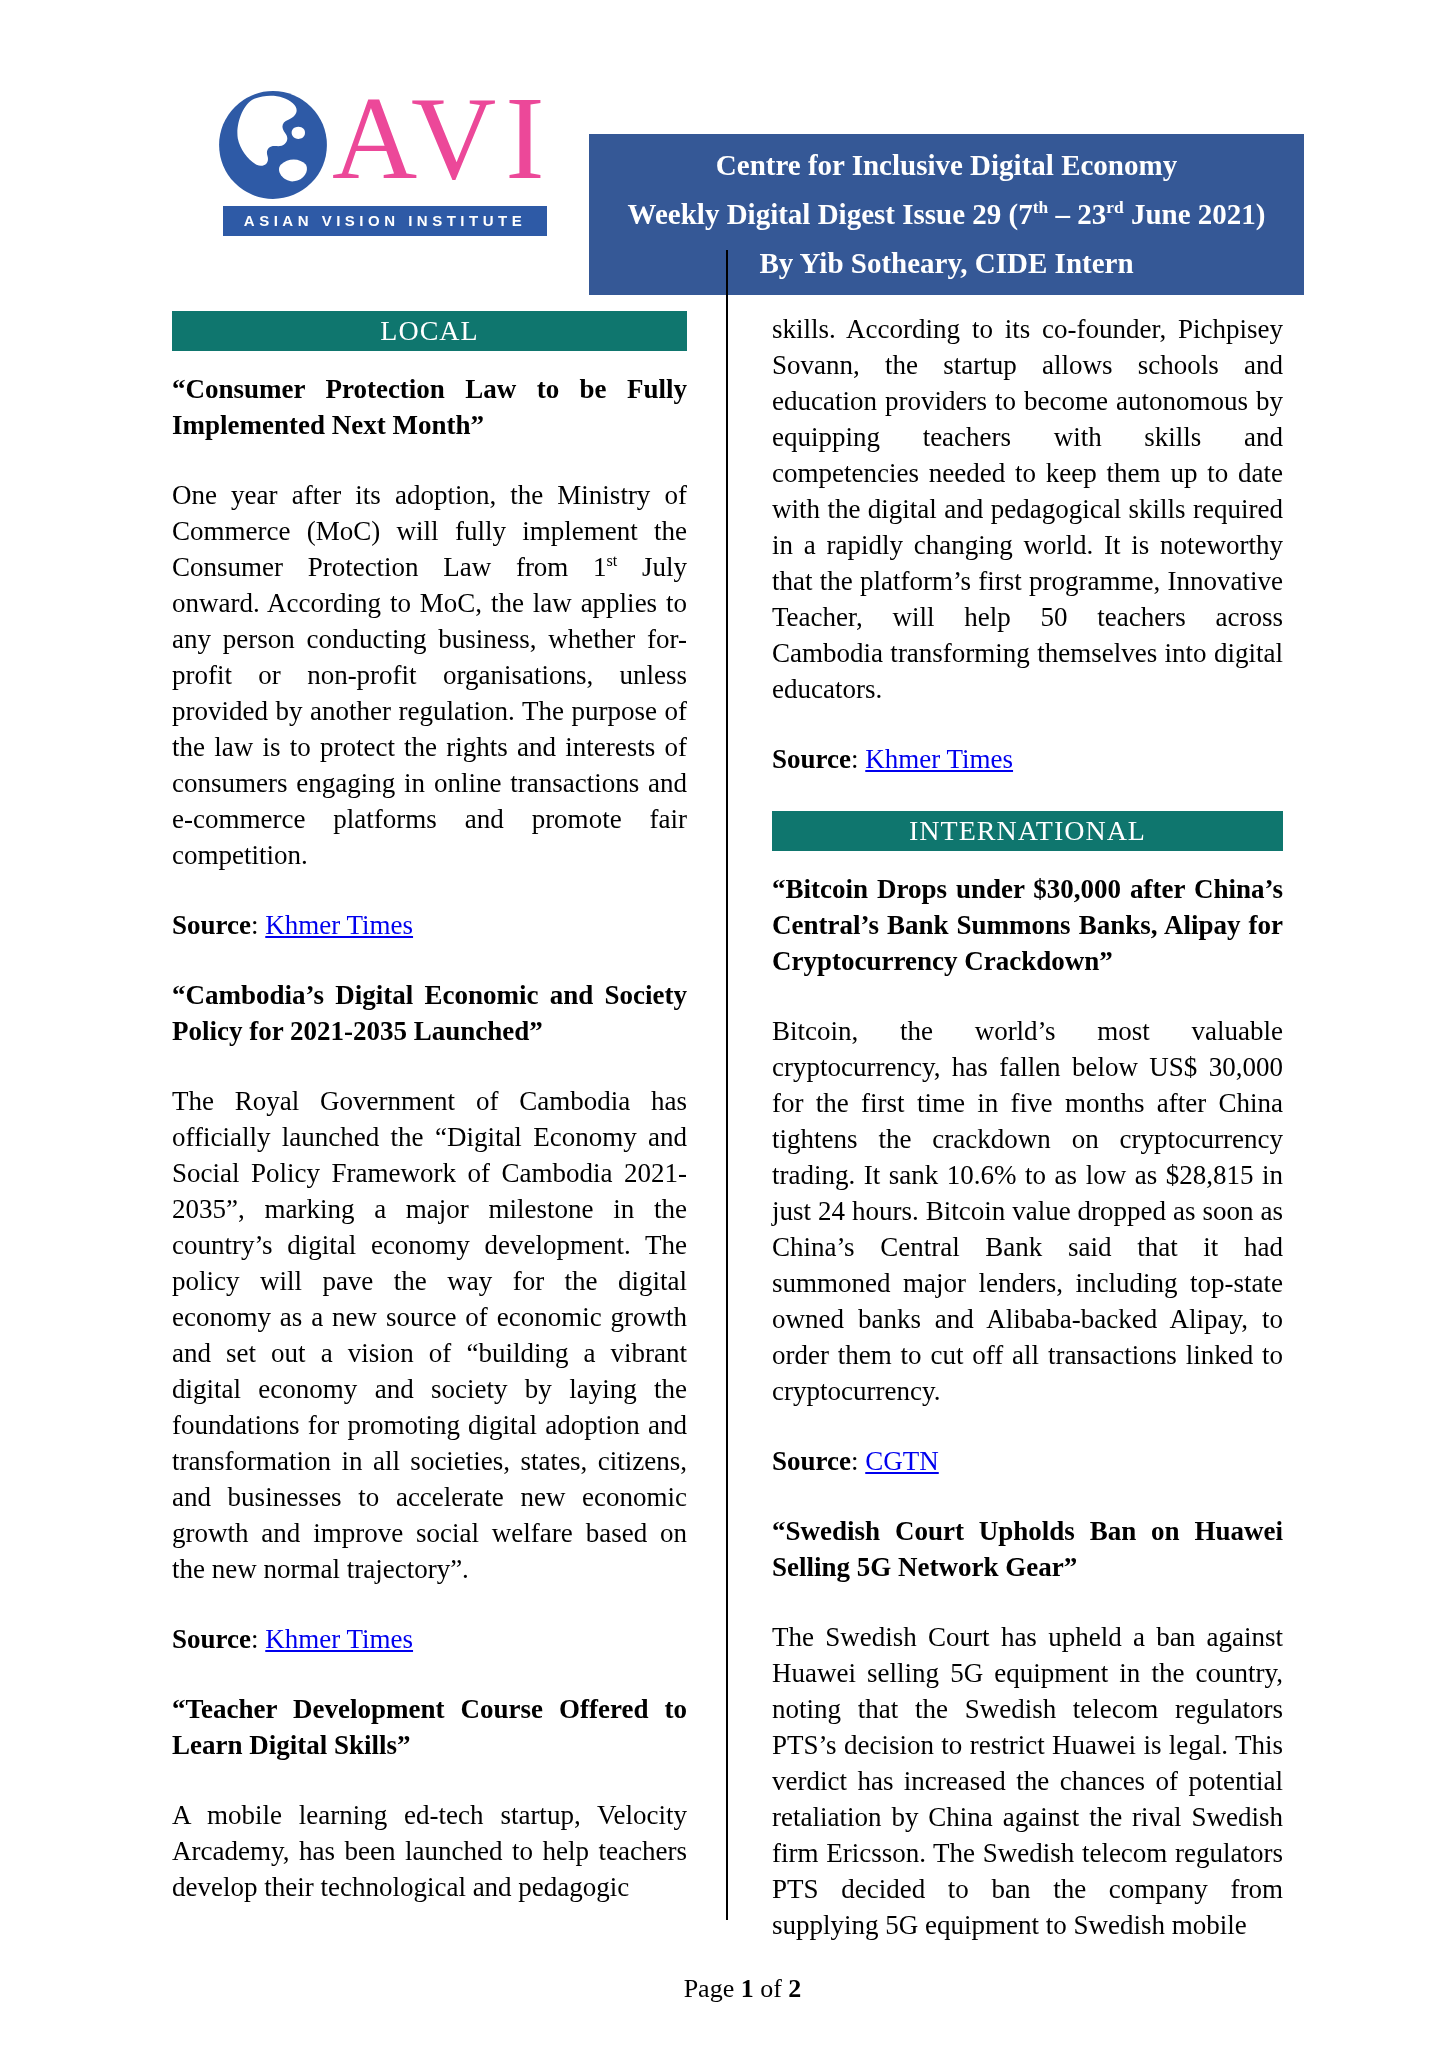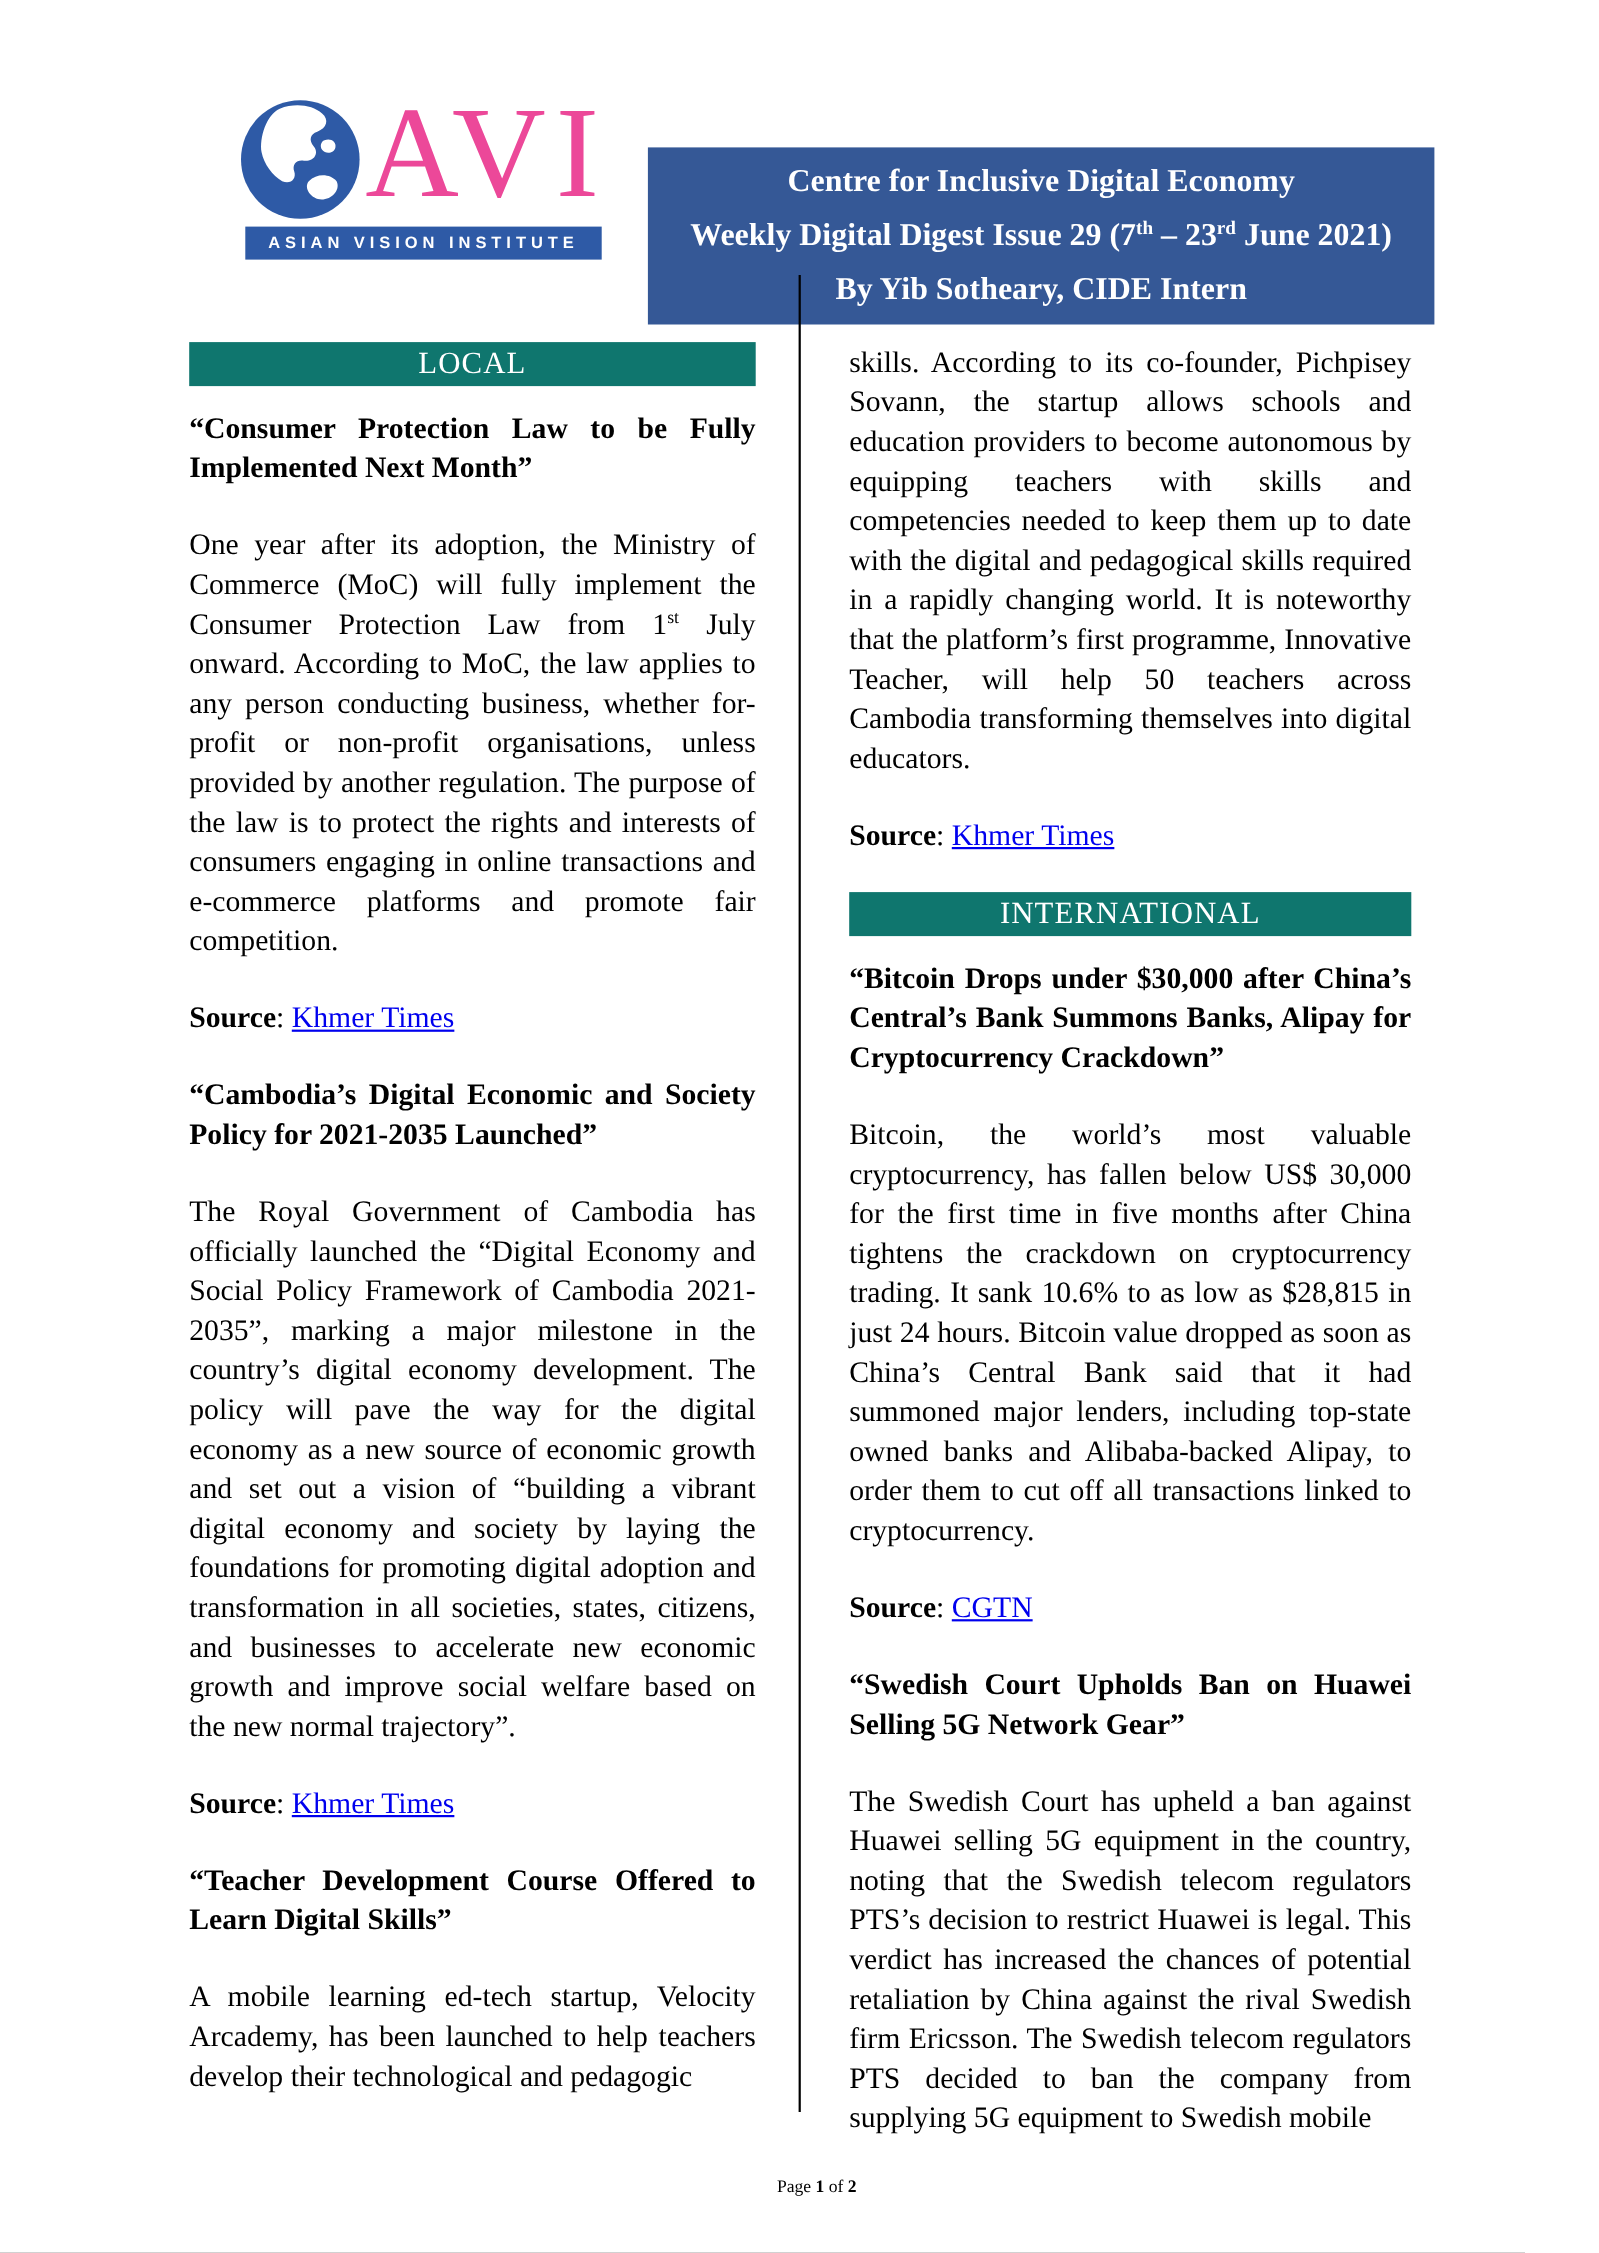--- a/index.html
+++ b/index.html
@@ -46,21 +46,21 @@
   .headline  { font-weight:bold; margin:0 0 34px 0; }
   .body-text { margin:0 0 34px 0; }
   .source    { margin:0 0 34px 0; text-align:left; }
   .source strong { font-weight:bold; }
   .source a  { color:#0000EE; text-decoration:underline; cursor:pointer; }
   .last { margin-bottom:0; }
 
   
   .footer {
     position:absolute; left:0; right:0; top:1972px;
-    text-align:center; font-size:16px; line-height:34px;padding-left:31px;
+    text-align:center; font-size:26px; line-height:34px;padding-left:31px;
   }
   .footer b { font-weight:bold; }
 </style>
 </head>
 <body>
 
 <div class="page">
 
   <svg class="logo-globe" viewBox="0 0 100 100">
     <circle cx="50" cy="50" r="49" fill="#2E5AA6"></circle>

